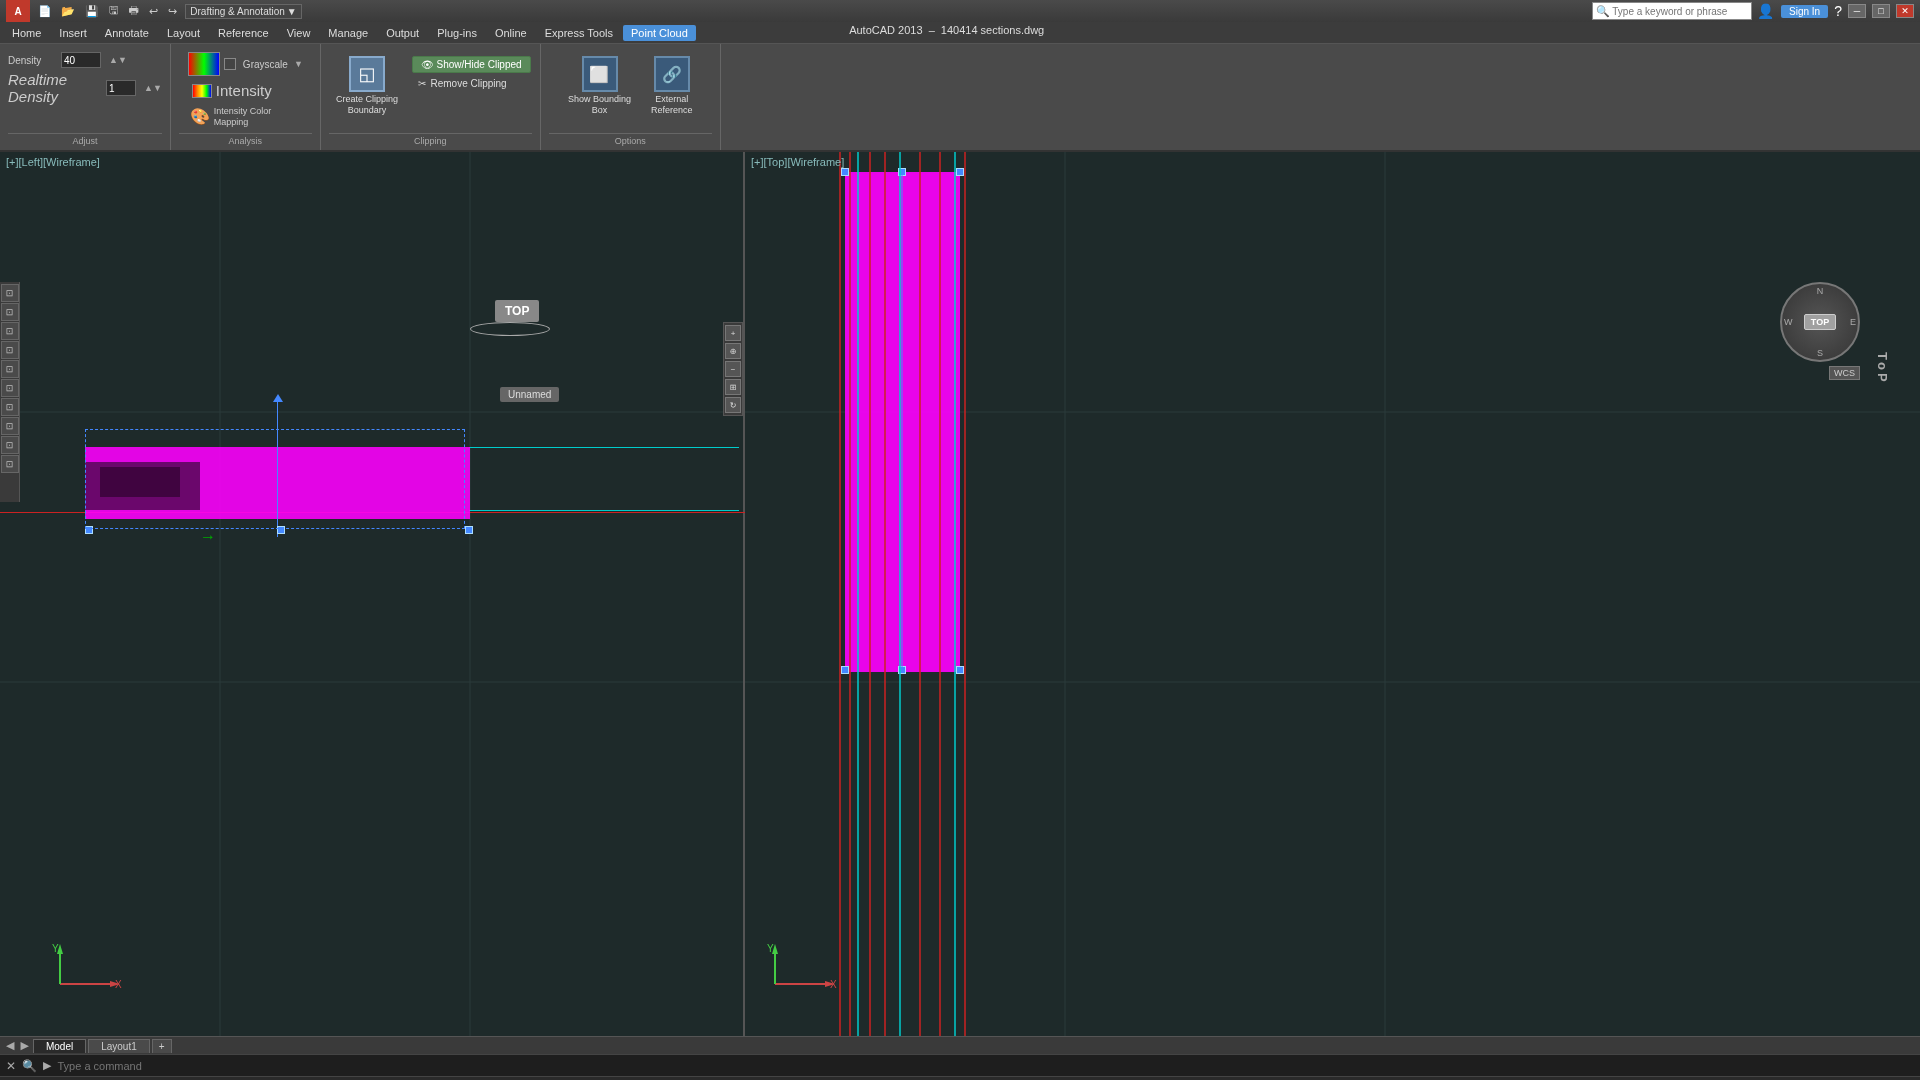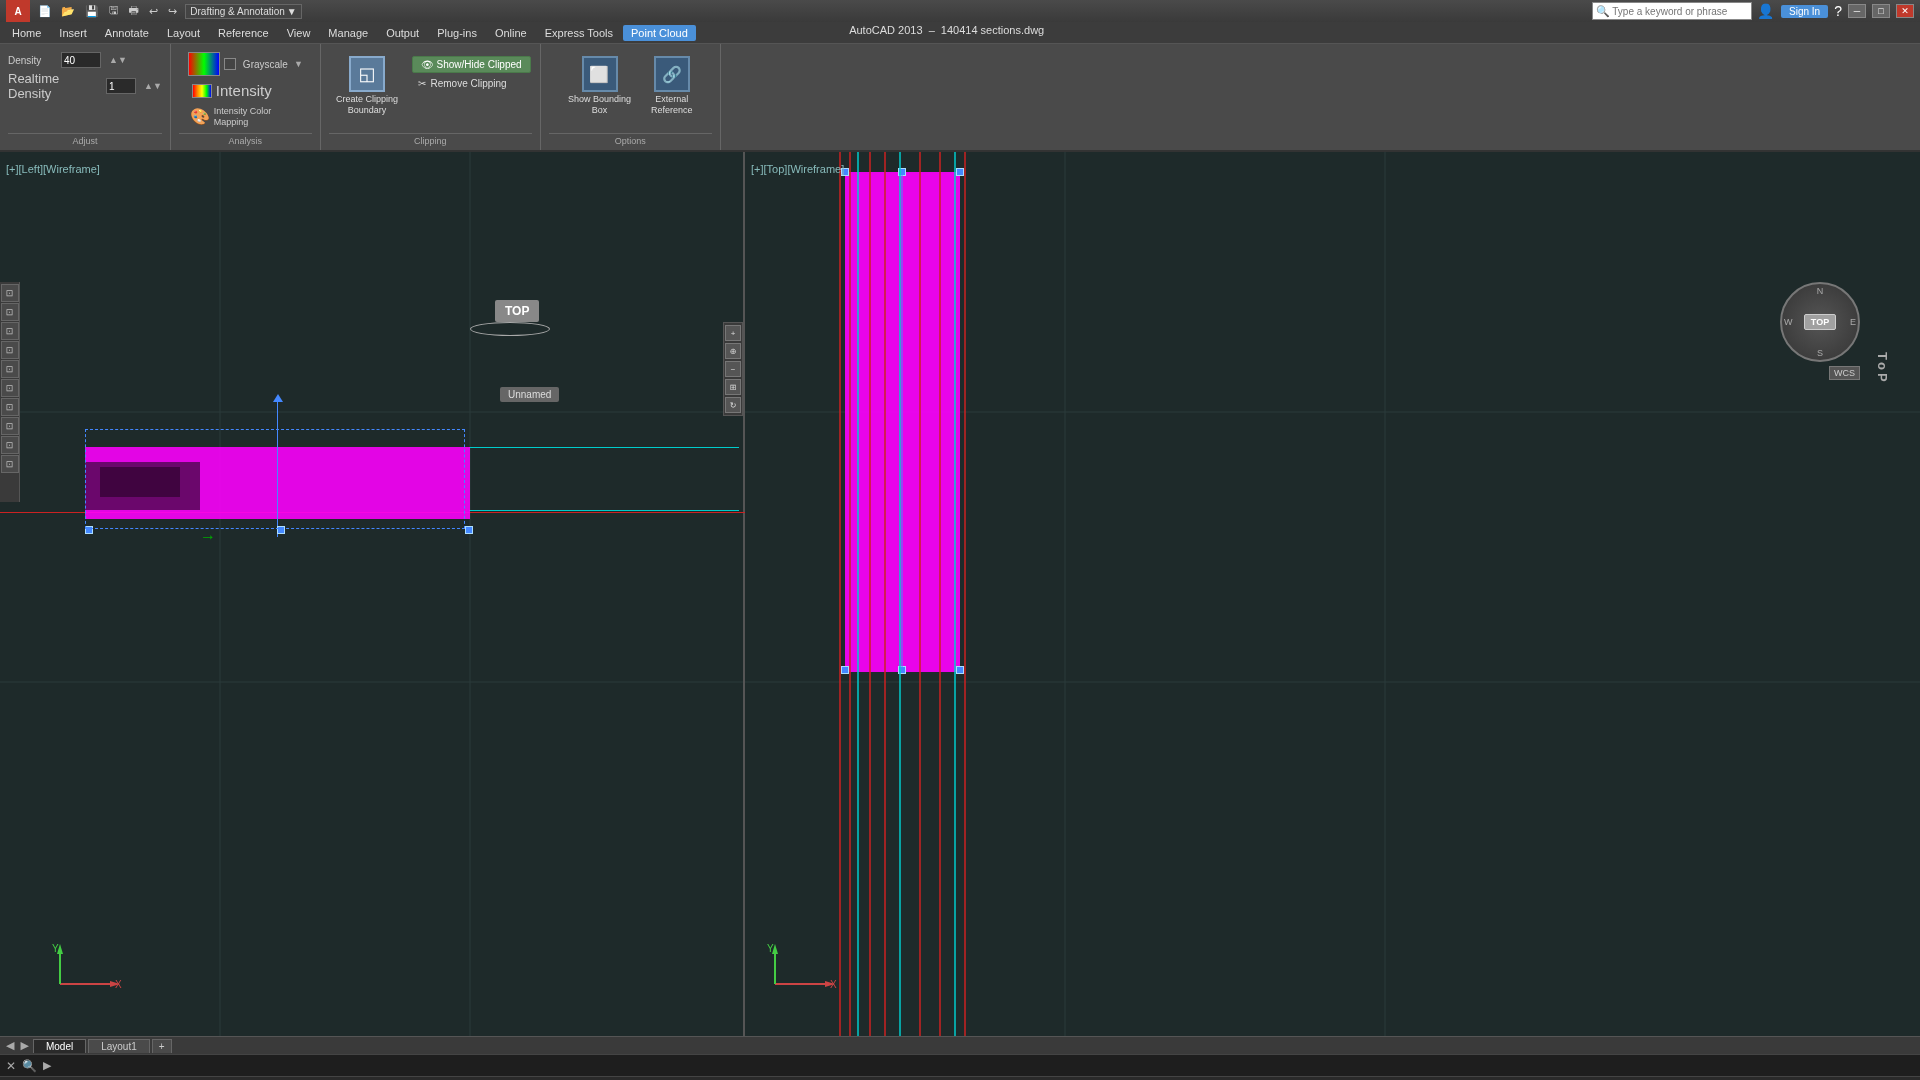--- a/index.html
+++ b/index.html
@@ -152,21 +152,21 @@
     
     #viewport-right {
       flex: 1;
       height: 100%;
       background: #1e2a2a;
       position: relative;
     }
 
     .viewport-label {
       position: absolute;
-      top: 11px;
+      top: 4px;
       left: 6px;
       font-size: 11px;
       color: #88bbbb;
       z-index: 10;
     }
 
     
     .vp-grid {
       position: absolute;
       top: 0; left: 0; right: 0; bottom: 0;
@@ -523,21 +523,21 @@
 <div id="ribbon">
 
   <div class="ribbon-group" style="min-width:120px;">
     <div class="ribbon-tools" style="flex-direction:column;align-items:flex-start;gap:3px;padding:4px 0;">
       <div class="density-row">
         <span class="density-label">Density</span>
         <input class="density-input" type="text" value="40" style="">
         <span style="font-size:9px;color:#aaa;cursor:pointer;">▲▼</span>
       </div>
       <div class="density-row">
-        <span class="density-label" style="width:90px;font-size:13px;">Realtime Density</span>
+        <span class="density-label" style="width:90px;font-size:15px;font-style:italic;">Realtime Density</span>
         <input class="density-input" type="text" style="width: 30px;" value="1">
         <span style="font-size:9px;color:#aaa;cursor:pointer;">▲▼</span>
       </div>
     </div>
     <div class="ribbon-group-label">Adjust</div>
   </div>
 
   <div class="ribbon-group" style="min-width:150px;">
     <div class="ribbon-tools" style="flex-direction:column;align-items:flex-start;gap:4px;padding:4px 0;">
       <div class="grayscale-row">
@@ -752,19 +752,20 @@
   <span style="cursor:pointer;color:#aaa;padding:0 2px;">▶</span>
   <div class="tab-btn active">Model</div>
   <div class="tab-btn">Layout1</div>
   <div class="tab-btn" style="padding:1px 6px;">+</div>
 </div>
 
 <div id="cmdbar">
   <span style="font-size:12px;color:#aaa;cursor:pointer;">✕</span>
   <span style="font-size:12px;color:#aaa;cursor:pointer;">🔍</span>
   <span style="color:#aaa;">▶</span>
+  <input class="cmd-input" type="text" placeholder="Type a command" style="">
 </div>
 
 <div id="statusbar">
   
   
   
 </div>
 
 </body></html>

